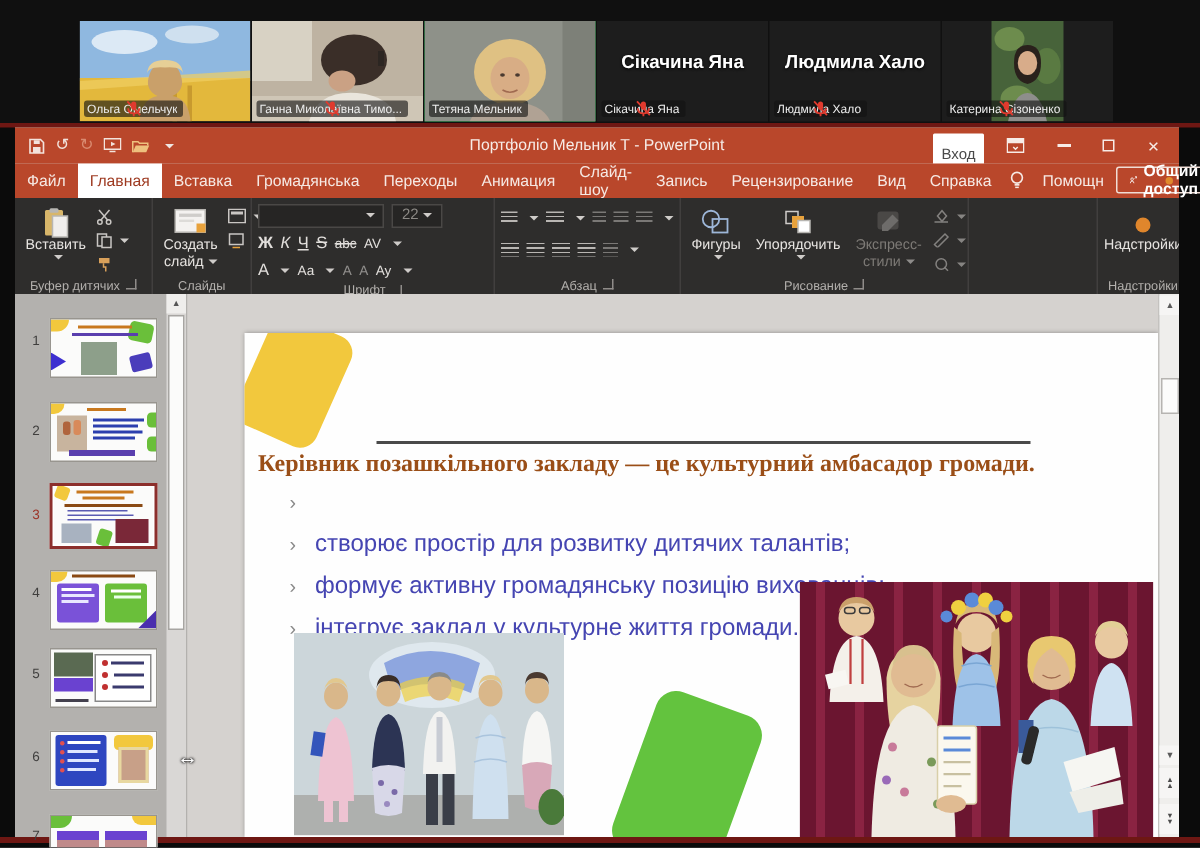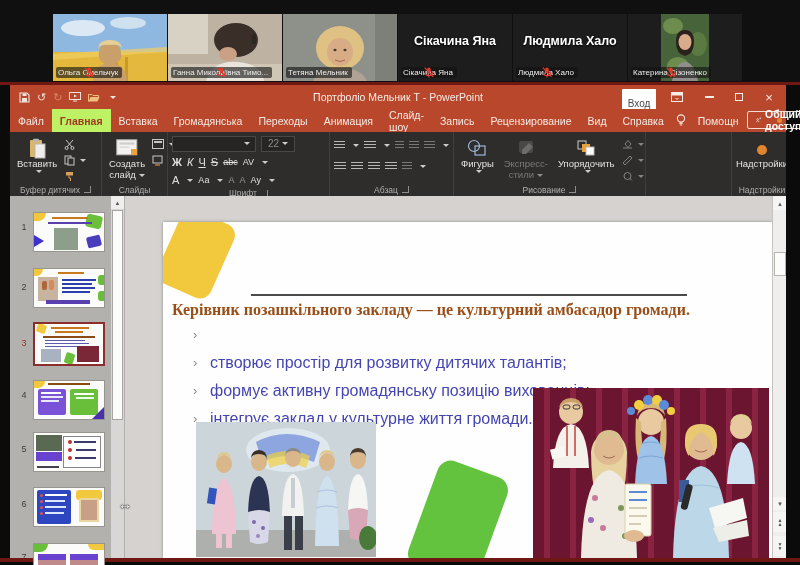--- a/index.html
+++ b/index.html
@@ -30,21 +30,21 @@
   .wtitle{position:absolute;left:0;right:0;text-align:center;color:#f7ece7;font-size:10.5px;}
   .signin{position:absolute;right:130px;top:4px;width:34px;height:28px;background:#fff;color:#4a4a4a;
     font-size:10px;display:flex;align-items:center;justify-content:center;border-radius:1px;}
   .wbtn{position:absolute;top:0;height:24px;width:26px;display:flex;align-items:center;justify-content:center;color:#f7ece7;}
   .wbtn.disp{right:96px;} .wbtn.min{right:64px;} .wbtn.max{right:34px;} .wbtn.close{right:4px;font-size:13px;}
   .minbar{width:9px;height:1.5px;background:#f7ece7;}
   .maxbox{width:8px;height:8px;border:1.2px solid #f7ece7;}
 
   .tabsrow{height:23px;background:#b9472b;display:flex;align-items:stretch;flex:0 0 auto;position:relative;}
   .tab{color:#f6e9e4;font-size:10.5px;padding:0 8px;display:flex;align-items:center;}
-  .tab.sel{background:#bef264;color:#9e3a21;font-weight:bold;}
+  .tab.sel{background:#ffffff;color:#9e3a21;font-weight:normal;}
   .bulbwrap{display:flex;align-items:center;padding:0 4px;}
   .sharebtn{margin:2px 24px 3px auto;display:flex;align-items:center;gap:4px;border:1px solid #f0ddd5;
     border-radius:2px;color:#fff;font-weight:bold;font-size:10.5px;padding:0 8px;}
   .odot{position:absolute;right:4px;top:9px;width:5px;height:5px;border-radius:50%;background:#e08a2d;}
   .cv{display:inline-block;width:0;height:0;border-left:3px solid transparent;border-right:3px solid transparent;
     border-top:3.5px solid #cfccc9;margin-left:3px;vertical-align:middle;}
   .cv.dk{border-top-color:#efe7e3;}
 
   
   .ribbon{height:64px;background:#2e2d2c;display:flex;flex:0 0 auto;overflow:hidden;position:relative;}
@@ -463,40 +463,40 @@
           <div class="bigbtn">
             <span class="ic">
               <svg width="22" height="18" viewBox="0 0 22 18">
                   <circle cx="8" cy="7" r="5.5" fill="none" stroke="#9db6d8" stroke-width="1.2"></circle>
                   <rect x="9" y="7" width="10" height="9" fill="none" stroke="#9db6d8" stroke-width="1.2"></rect>
                 </svg>
             </span>
             <span>Фигуры</span>
             <span class="cv"></span>
           </div>
-          <div class="bigbtn dis">
-            <span class="ic">
-              <svg width="20" height="18" viewBox="0 0 20 18">
-                  <rect x="3" y="2" width="14" height="12" rx="2" fill="#4a4846"></rect>
-                  <path d="M13 4 L17 8 L10 15 L6 15 L6 11 Z" fill="#6e6c6a"></path>
-                </svg>
-            </span>
-            <span>Экспресс-</span>
-            <span><span>стили</span><span class="cv" style="opacity:.6"></span></span>
-          </div>
           <div class="bigbtn">
             <span class="ic">
               <svg width="20" height="18" viewBox="0 0 20 18">
                   <rect x="2" y="2" width="8" height="8" fill="none" stroke="#cfccc9"></rect>
                   <rect x="6" y="5" width="8" height="8" fill="#e8a23c"></rect>
                   <rect x="10" y="8" width="8" height="8" fill="#fff" stroke="#b8b6b2"></rect>
                 </svg>
             </span>
             <span>Упорядочить</span>
             <span class="cv"></span>
+          </div>
+          <div class="bigbtn dis">
+            <span class="ic">
+              <svg width="20" height="18" viewBox="0 0 20 18">
+                  <rect x="3" y="2" width="14" height="12" rx="2" fill="#4a4846"></rect>
+                  <path d="M13 4 L17 8 L10 15 L6 15 L6 11 Z" fill="#6e6c6a"></path>
+                </svg>
+            </span>
+            <span>Экспресс-</span>
+            <span><span>стили</span><span class="cv" style="opacity:.6"></span></span>
           </div>
           <div class="minicol">
             <div class="minibtn dim">
               <svg width="11" height="10" viewBox="0 0 11 10">
                   <path d="M3 5 L6 1.5 L9 5 L6 8.5 Z" fill="none" stroke="#c9c6c3"></path>
                   <path d="M1 9 h9" stroke="#c9c6c3"></path>
                 </svg>
               <span class="cv"></span>
             </div>
             <div class="minibtn dim">

